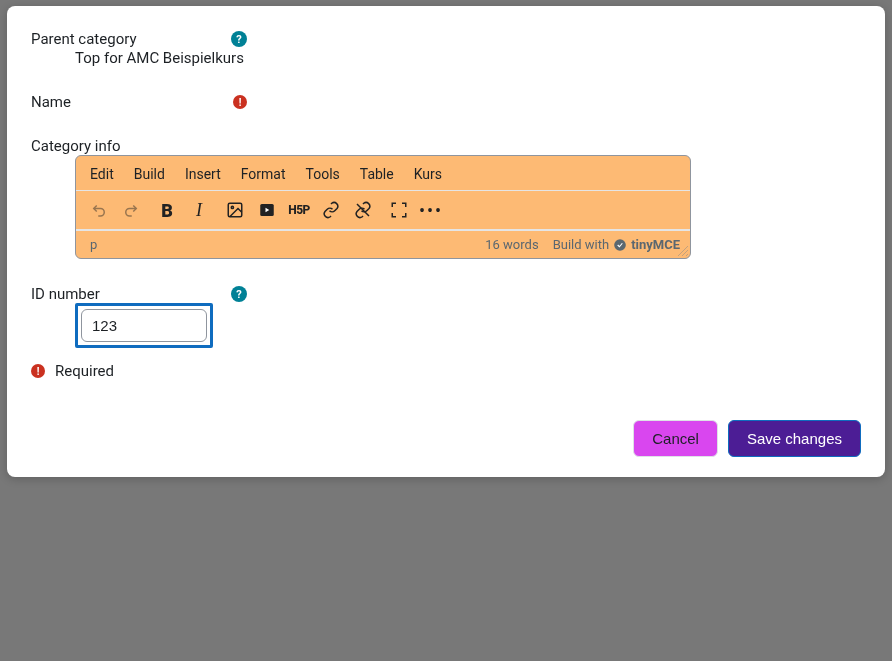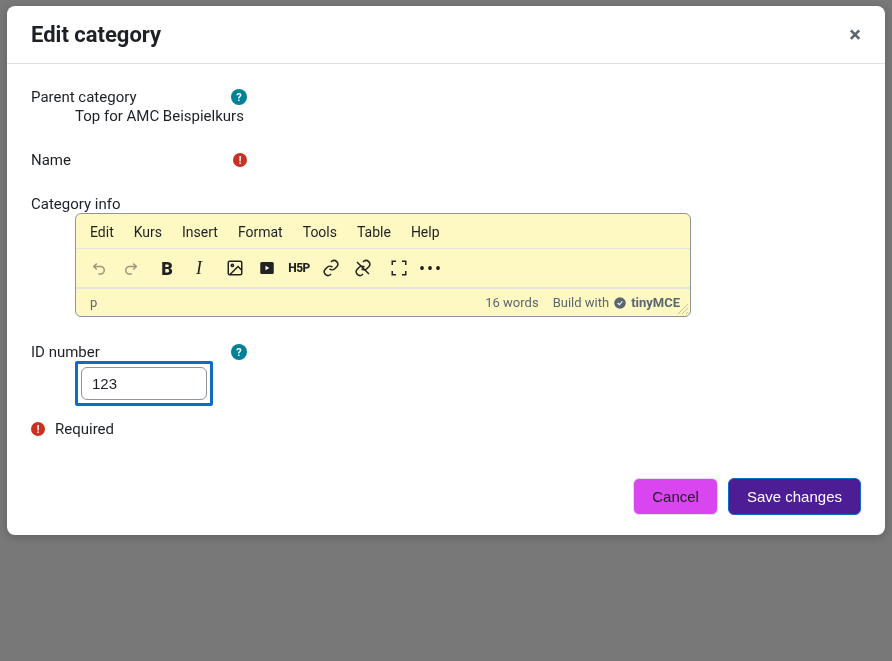--- a/index.html
+++ b/index.html
@@ -100,21 +100,21 @@
       border-radius: 6px;
       font-size: 15px;
       color: #1d2125;
       outline: none;
     }
     .editor-wrap {
       border: 1px solid #8f959e;
       border-radius: 6px;
       width: 616px;
       overflow: hidden;
-      background: #fef9c3;
+      background: #fdba74;
     }
     .editor-menubar {
       display: flex;
       gap: 20px;
       padding: 10px 14px 8px 14px;
       font-size: 14px;
       color: #1d2125;
       border-bottom: 1px solid #e5e5e5;
     }
     .editor-menubar span { cursor: pointer; }
@@ -195,24 +195,20 @@
     .btn-primary {
       background: #4c1d95;
       color: #fff;
       border-color: #0f6cbf;
     }
   </style>
 </head>
 <body>
 
 <div class="modal">
-  <div class="modal-header">
-    <div class="modal-title">Edit category</div>
-    <div class="close-btn">×</div>
-  </div>
 
   <div class="modal-body">
 
     <div class="form-row">
       <div class="label-col">
         <span class="label-text">Parent category</span>
         <span class="help-icon">?</span>
       </div>
       <div class="field-col">
         <span class="static-text">Top for AMC Beispielkurs</span>
@@ -227,26 +223,26 @@
     </div>
 
     <div class="form-row">
       <div class="label-col">
         <span class="label-text">Category info</span>
       </div>
       <div class="field-col">
         <div class="editor-wrap">
           <div class="editor-menubar">
             <span>Edit</span>
-            <span>Kurs</span>
+            <span>Build</span>
             <span>Insert</span>
             <span>Format</span>
             <span>Tools</span>
             <span>Table</span>
-            <span>Help</span>
+            <span>Kurs</span>
           </div>
           <div class="editor-toolbar">
             <div class="tool-group">
               <span class="tool-icon disabled">
                 <svg viewBox="0 0 24 24" width="20" height="20" fill="none" stroke="currentColor" stroke-width="2">
                     <path d="M9 14l-4-4 4-4"></path>
                     <path d="M5 10h9a5 5 0 1 1 0 10h-3"></path>
                   </svg>
               </span>
               <span class="tool-icon disabled">

